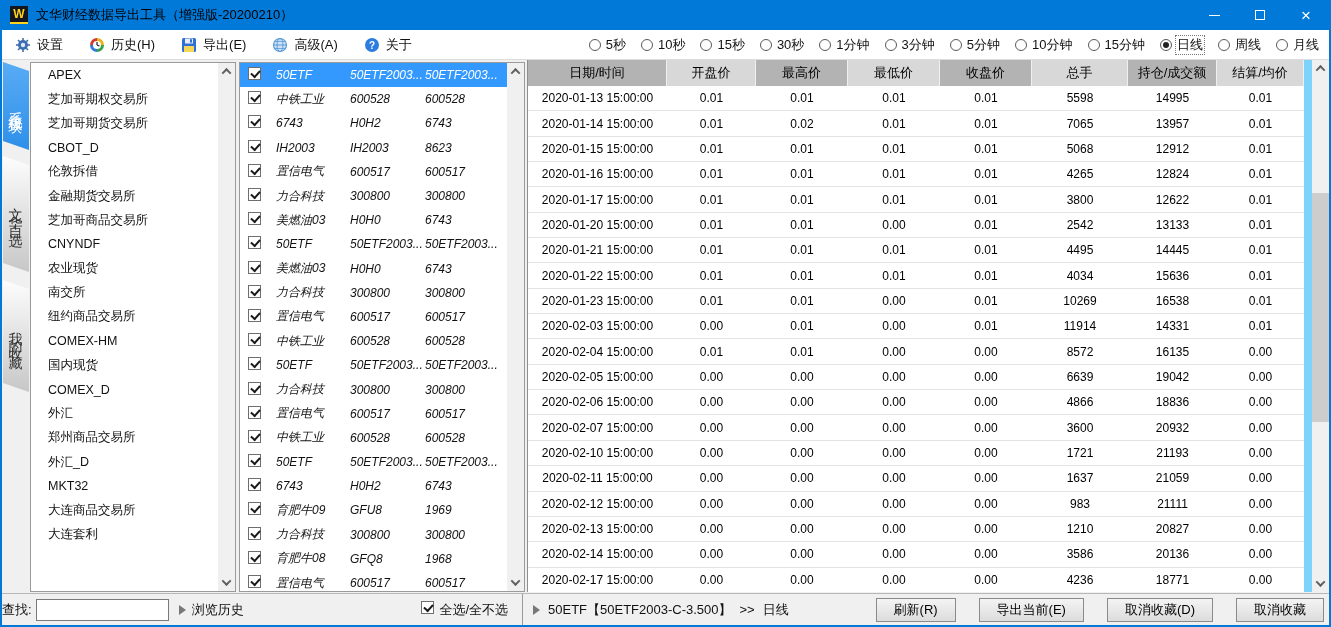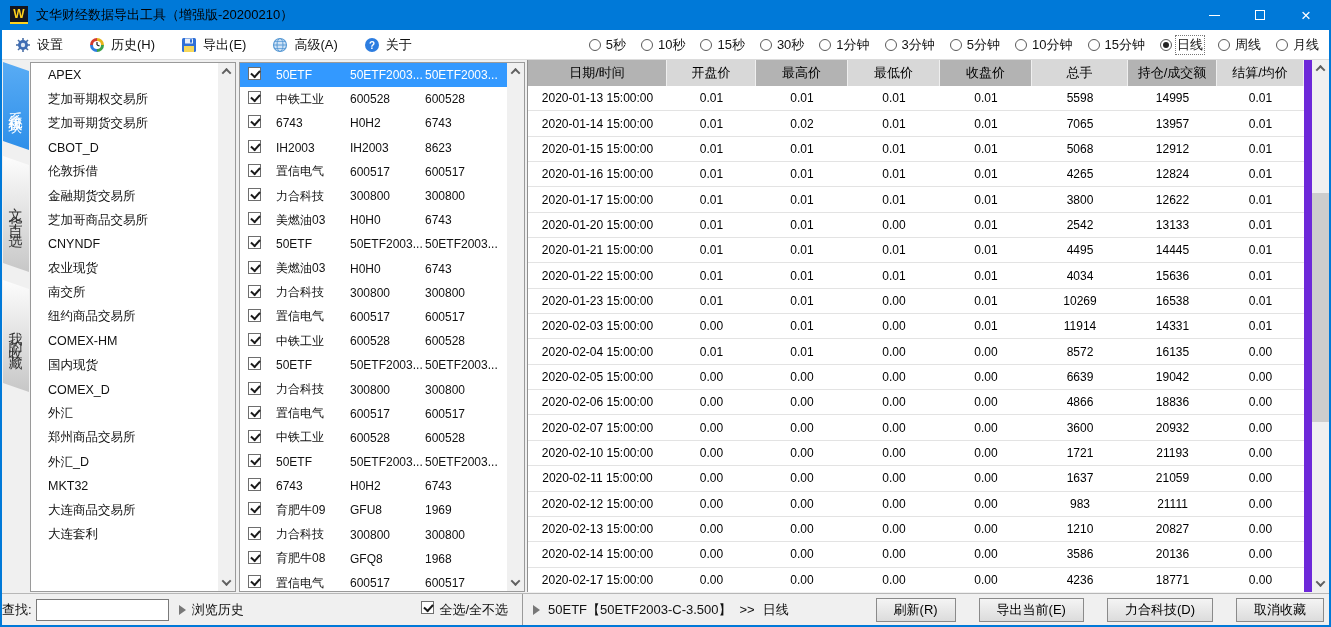--- a/index.html
+++ b/index.html
@@ -59,31 +59,31 @@
 
   
   .sidepanel { width:206px; flex:0 0 206px; background:#fff; border:1px solid #9a9a9a;
                margin:2px 0 1px 0; display:flex; min-height:0; }
   .side-list { flex:1 1 auto; overflow:hidden; }
   .side-item { height:24.2px; display:flex; align-items:center; padding-left:17px;
                font-size:12.5px; color:#111; white-space:nowrap; }
 
   
   .midpanel { width:286px; flex:0 0 286px; background:#fff; border:1px solid #9a9a9a;
-              margin:2px 2px 1px 3px; display:flex; min-height:0; }
+              margin:2px 2px 1px 3px; display:flex; min-height:0;font-style:italic; }
   .inst-list { flex:1 1 auto; overflow:hidden; }
   .inst-row { height:24.2px; display:grid; grid-template-columns:28px 74px 75px 1fr;
               align-items:center; padding-left:8px; font-size:12px; color:#111; white-space:nowrap; }
   .inst-row.selected { background:#3399ff; color:#fff; }
   .cb { width:13px; height:13px; border:1px solid #6e6e6e; background:#fff; position:relative; display:inline-block; }
   .cb::after { content:''; position:absolute; left:2px; top:2px; width:7px; height:4px;
                border-left:2px solid #1a1a1a; border-bottom:2px solid #1a1a1a; transform:rotate(-48deg); }
 
   
-  .rightpanel { flex:1 1 auto; display:flex; min-height:0; background:#6d28d9; border-left:1px solid #8f8f8f; margin-bottom:1px;gap:8px; }
+  .rightpanel { flex:1 1 auto; display:flex; min-height:0; background:#7dd3fc; border-left:1px solid #8f8f8f; margin-bottom:1px;gap:8px; }
   .tablewrap { flex:1 1 auto; display:flex; flex-direction:column; min-height:0; }
   .thead { height:26px; flex:0 0 26px; display:grid;
            grid-template-columns:139px 89px 92px 92px 92px 96px 89px 1fr; }
   .th { display:flex; align-items:center; justify-content:center; font-size:13px; color:#000;
         background:#d8d8d8; border-right:1px solid #efefef; }
   .thead .th:nth-child(odd) { background:#b3b3b3; }
   .tbody { flex:1 1 auto; overflow:hidden; }
   .tr { height:25.35px; display:grid; grid-template-columns:139px 89px 92px 92px 92px 96px 89px 1fr;
         border-bottom:1px solid #e3e3e3; background:#fff; }
   .td { display:flex; align-items:center; justify-content:center; font-size:12px; color:#000; }
@@ -691,18 +691,18 @@
     <div class="footer-right">
       <span class="status">
         <span class="tri"></span>
         <span>50ETF【50ETF2003-C-3.500】</span>
         <span>&gt;&gt;</span>
         <span>日线</span>
       </span>
       <div class="fbtns">
         <button class="fbtn">刷新(R)</button>
         <button class="fbtn">导出当前(E)</button>
-        <button class="fbtn">力合科技(D)</button>
+        <button class="fbtn">取消收藏(D)</button>
         <button class="fbtn">取消收藏</button>
       </div>
     </div>
   </div>
 </div>
 
 </body></html>

